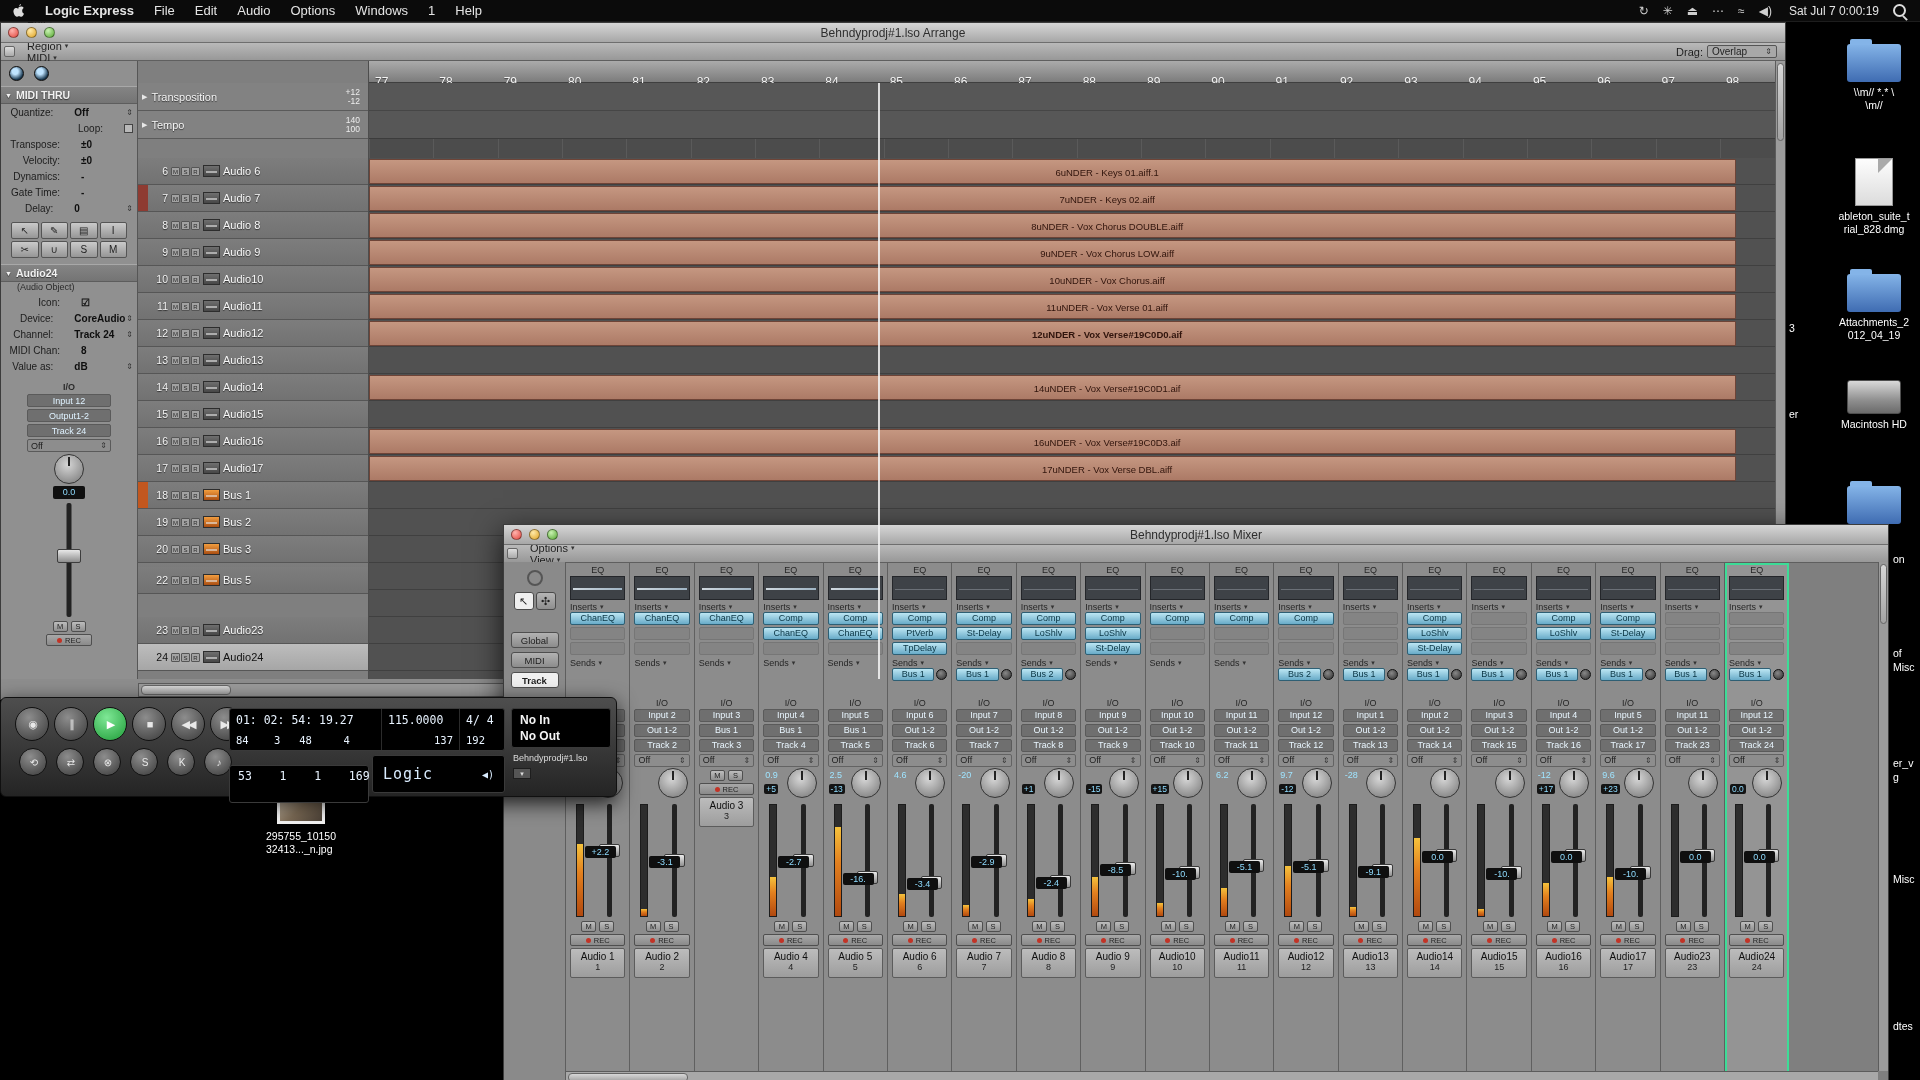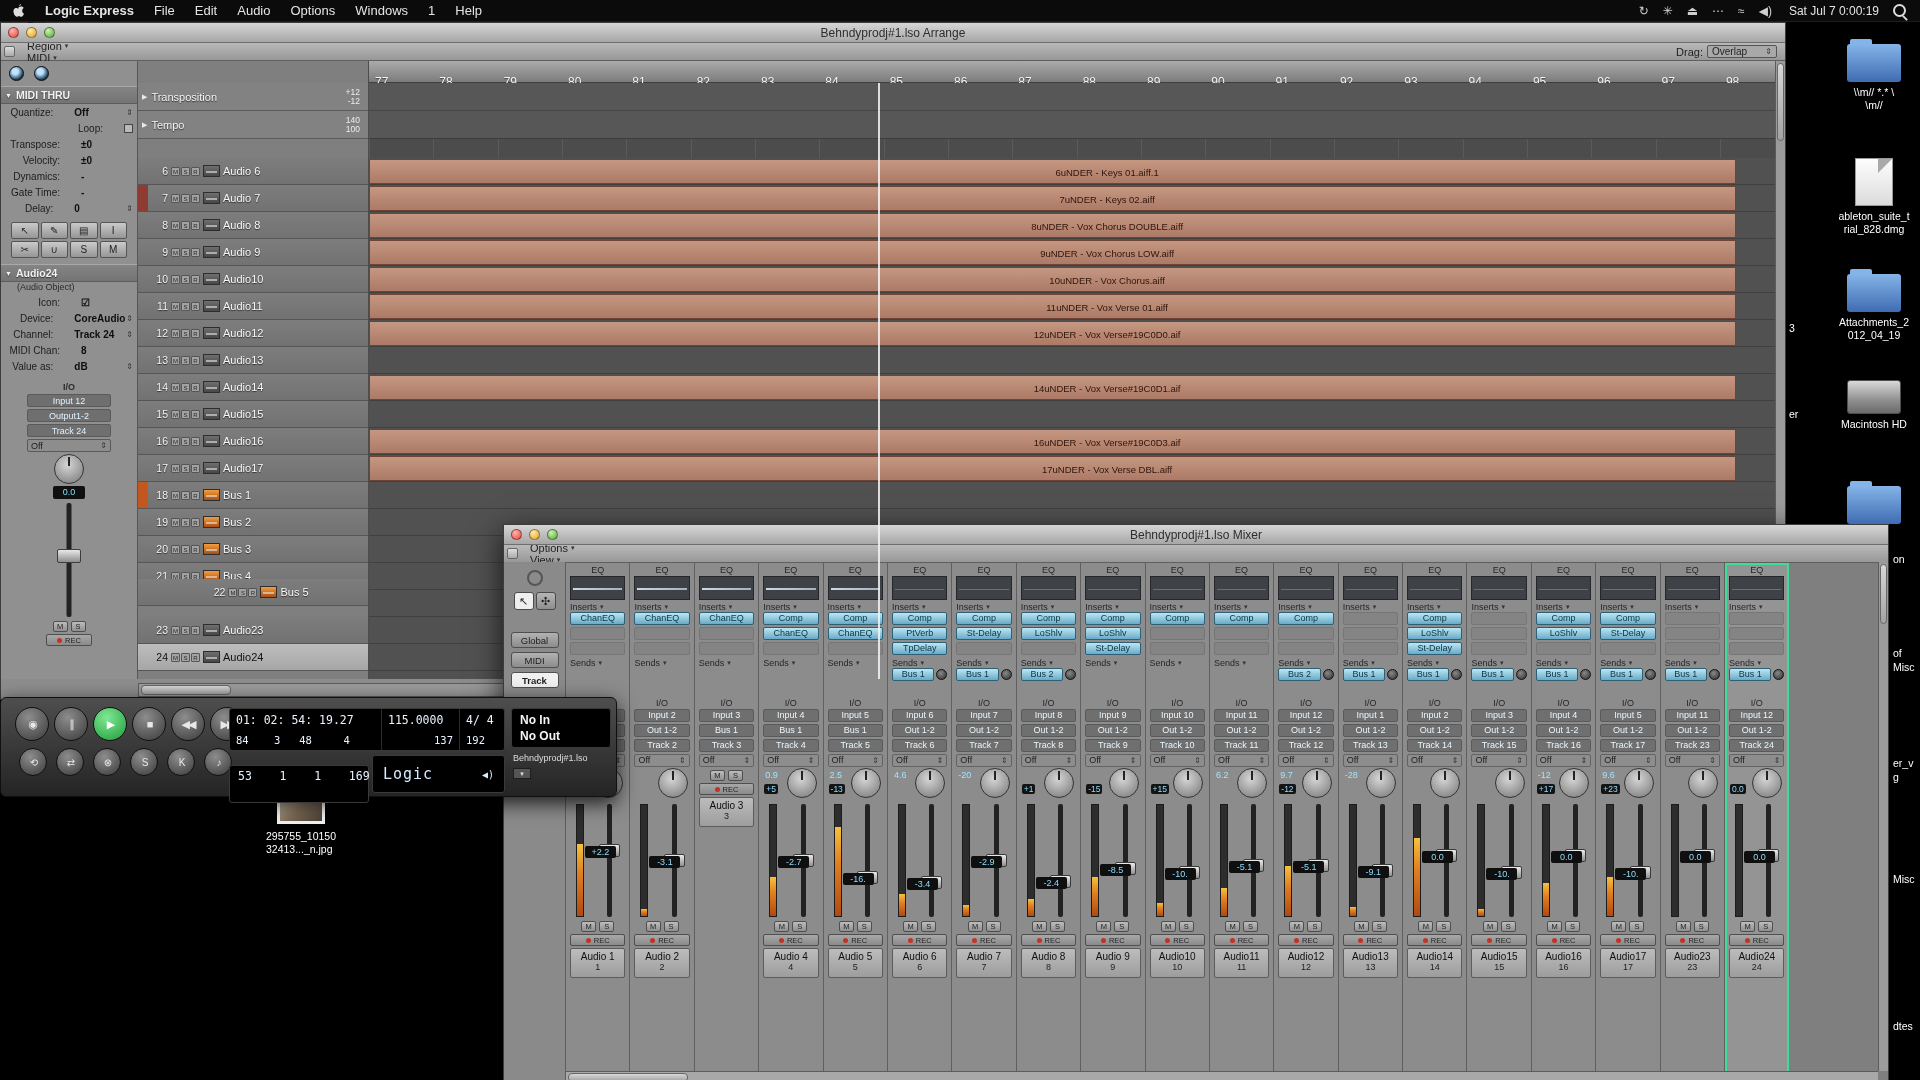--- a/index.html
+++ b/index.html
@@ -510,21 +510,21 @@
         <span class="reccell"></span>
         <span class="tnum">21</span>
         <span class="tbtns">
           <span class="tb">M</span>
           <span class="tb">S</span>
           <span class="tb">R</span>
         </span>
         <span class="ticon bus"></span>
         <span class="tname">Bus 4</span>
       </div>
-      <div class="trow" style="top: 518px; justify-content: center;">
+      <div class="trow" style="top: 506px;">
         <span class="reccell"></span>
         <span class="tnum">22</span>
         <span class="tbtns">
           <span class="tb">M</span>
           <span class="tb">S</span>
           <span class="tb">R</span>
         </span>
         <span class="ticon bus"></span>
         <span class="tname">Bus 5</span>
       </div>
@@ -591,21 +591,21 @@
         </div>
         <div class="region" style="top: 179px;">
           <span class="rlabel">9uNDER - Vox Chorus LOW.aiff</span>
         </div>
         <div class="region" style="top: 206px;">
           <span class="rlabel">10uNDER - Vox Chorus.aiff</span>
         </div>
         <div class="region" style="top: 233px;">
           <span class="rlabel">11uNDER - Vox Verse 01.aiff</span>
         </div>
-        <div class="region" style="top: 260px;">
+        <div class="region" style="top: 260px; font-weight: bold;">
           <span class="rlabel">12uNDER - Vox Verse#19C0D0.aif</span>
         </div>
         <div class="region" style="top: 314px;">
           <span class="rlabel">14uNDER - Vox Verse#19C0D1.aif</span>
         </div>
         <div class="region" style="top: 368px;">
           <span class="rlabel">16uNDER - Vox Verse#19C0D3.aif</span>
         </div>
         <div class="region" style="top: 395px;">
           <span class="rlabel">17uNDER - Vox Verse DBL.aiff</span>

